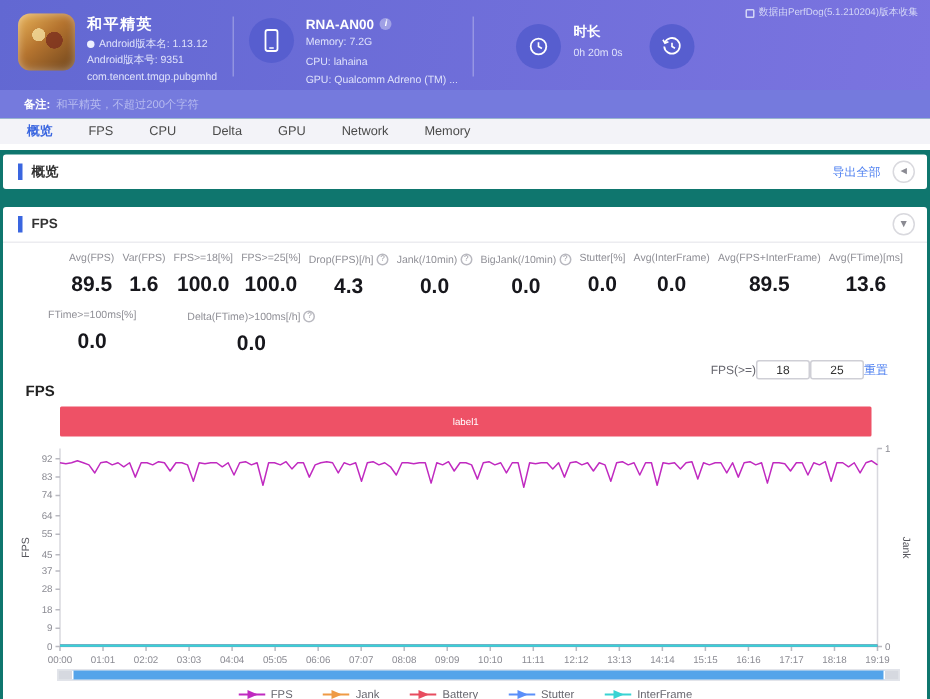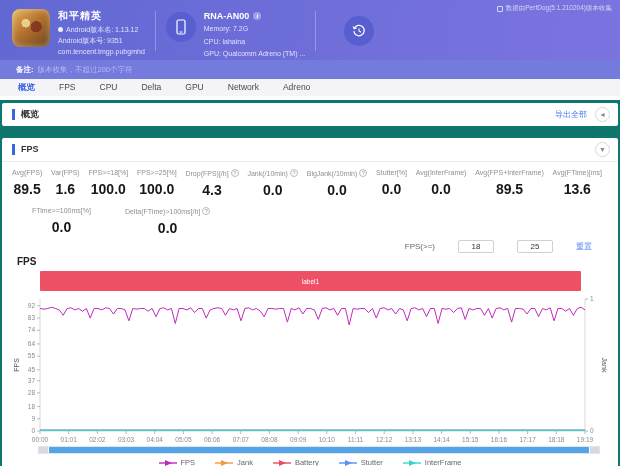--- a/index.html
+++ b/index.html
@@ -49,30 +49,30 @@
   .card-head { display:flex; align-items:center; justify-content:space-between; padding:4px 8px 4px 10px; }
   .sec-title { font-size:9px; font-weight:bold; color:#333; border-left:3px solid #3a66e0; padding-left:6px; line-height:11px;}
   .head-right { display:flex; align-items:center; gap:8px; }
   .link { color:#4a7df0; font-size:8px; cursor:pointer; }
   .circle-btn { width:15px; height:15px; border:1px solid #d9d9de; border-radius:50%; background:#fff;
                 color:#8a8a92; font-size:7px; display:flex; align-items:center; justify-content:center; cursor:pointer;}
   .fps-card { margin-top:6px; height:331px; }
   .fps-card .card-head { border-bottom:1px solid #ececf0; }
 
   
-  .metrics1 { display:flex; justify-content:space-between; padding:7px 16px 0 10px; }
+  .metrics1 { display:flex; justify-content:space-between; padding:7px 16px 0 10px;margin-left:34px; }
   .metrics2 { display:flex; gap:34px; padding:9px 0 0 30px; }
   .metric { text-align:center; }
   .mlabel { font-size:7px; color:#8f8f96; white-space:nowrap; display:flex; align-items:center; justify-content:center; gap:2px;}
   .help { width:8px; height:8px; border-radius:50%; border:1px solid #b9b9c0; color:#9a9aa2; font-size:5.5px;
           line-height:7px; text-align:center; display:inline-block; }
   .mvalue { font-size:14px; font-weight:bold; color:#17171c; margin-top:5px; }
 
   
-  .threshold { display:flex; align-items:center; justify-content:flex-end; gap:23px; padding:4px 26px 0 0; }
+  .threshold { display:flex; align-items:center; justify-content:flex-end; gap:0; padding:4px 26px 0 0; }
   .threshold label { font-size:8px; color:#66666e; }
   .threshold input { width:36px; height:13px; border:1px solid #cfcfd6; border-radius:2px; font-size:8px;
                      text-align:center; color:#333; outline:none; font-family:inherit;}
 
   
   .chart-title { font-size:10px; font-weight:bold; color:#222; padding:3px 0 0 15px; }
   .band { height:20px; background:#ee5166; margin:4px 37px 0 38px; color:#fff; font-size:6.5px;
           display:flex; align-items:center; justify-content:center; border-radius:1px;}
   svg.chart { display:block; margin:2px 8px 0 8px; }
   .scrollbar { display:flex; align-items:center; height:8px; margin:1px 18px 0 36px; background:#eef0f4; border:1px solid #e2e4ea;}
@@ -115,50 +115,62 @@
           </div>
         <div class="hsub">Memory: 7.2G</div>
         <div class="hsub">CPU: lahaina</div>
         <div class="hsub">GPU: Qualcomm Adreno (TM) ...</div>
       </div>
     </div>
 
     <div class="hdivider"></div>
 
 
+    <div class="hgroup" style="margin:4px 0 0 18px;">
+      <div class="circle-ic">
+        <svg width="14" height="14" viewBox="0 0 14 14">
+            <circle cx="7" cy="7" r="5.2" fill="none" stroke="#fff" stroke-width="1.2"></circle>
+            <path d="M7 4.2 V7 L9.3 8.3" fill="none" stroke="#fff" stroke-width="1.1"></path>
+          </svg>
+      </div>
+      <div class="hmeta">
+        <div class="htitle">时长</div>
+        <div class="hsub">0h 20m 0s</div>
+      </div>
+    </div>
 
     <div class="hgroup" style="margin:4px 0 0 18px;">
       <div class="circle-ic">
         <svg width="14" height="14" viewBox="0 0 14 14">
             <path d="M2.2 4.5 A5.2 5.2 0 1 1 1.8 7" fill="none" stroke="#fff" stroke-width="1.2"></path>
             <path d="M1 2.5 L2.3 4.8 L4.6 3.8" fill="none" stroke="#fff" stroke-width="1.1"></path>
             <path d="M7 4.5 V7 L9 8.2" fill="none" stroke="#fff" stroke-width="1.1"></path>
           </svg>
       </div>
     </div>
 
     <div class="collect-note">
       <span class="sq"></span>
       <span>数据由PerfDog(5.1.210204)版本收集</span>
     </div>
   </div>
 
   <div class="remark">
     <b>备注:</b>
-    <span class="ph">版本收集，不超过200个字符</span>
+    <span class="ph">和平精英，不超过200个字符</span>
   </div>
 
   <div class="tabs">
       <span class="tab active">概览</span>
       <span class="tab">FPS</span>
       <span class="tab">CPU</span>
       <span class="tab">Delta</span>
       <span class="tab">GPU</span>
       <span class="tab">Network</span>
-      <span class="tab">Adreno</span>
+      <span class="tab">Memory</span>
     </div>
 
   <div class="gap"></div>
 
   <div class="card">
     <div class="card-head">
       <div class="sec-title">概览</div>
       <div class="head-right">
         <span class="link">导出全部</span>
         <span class="circle-btn">◄</span>

